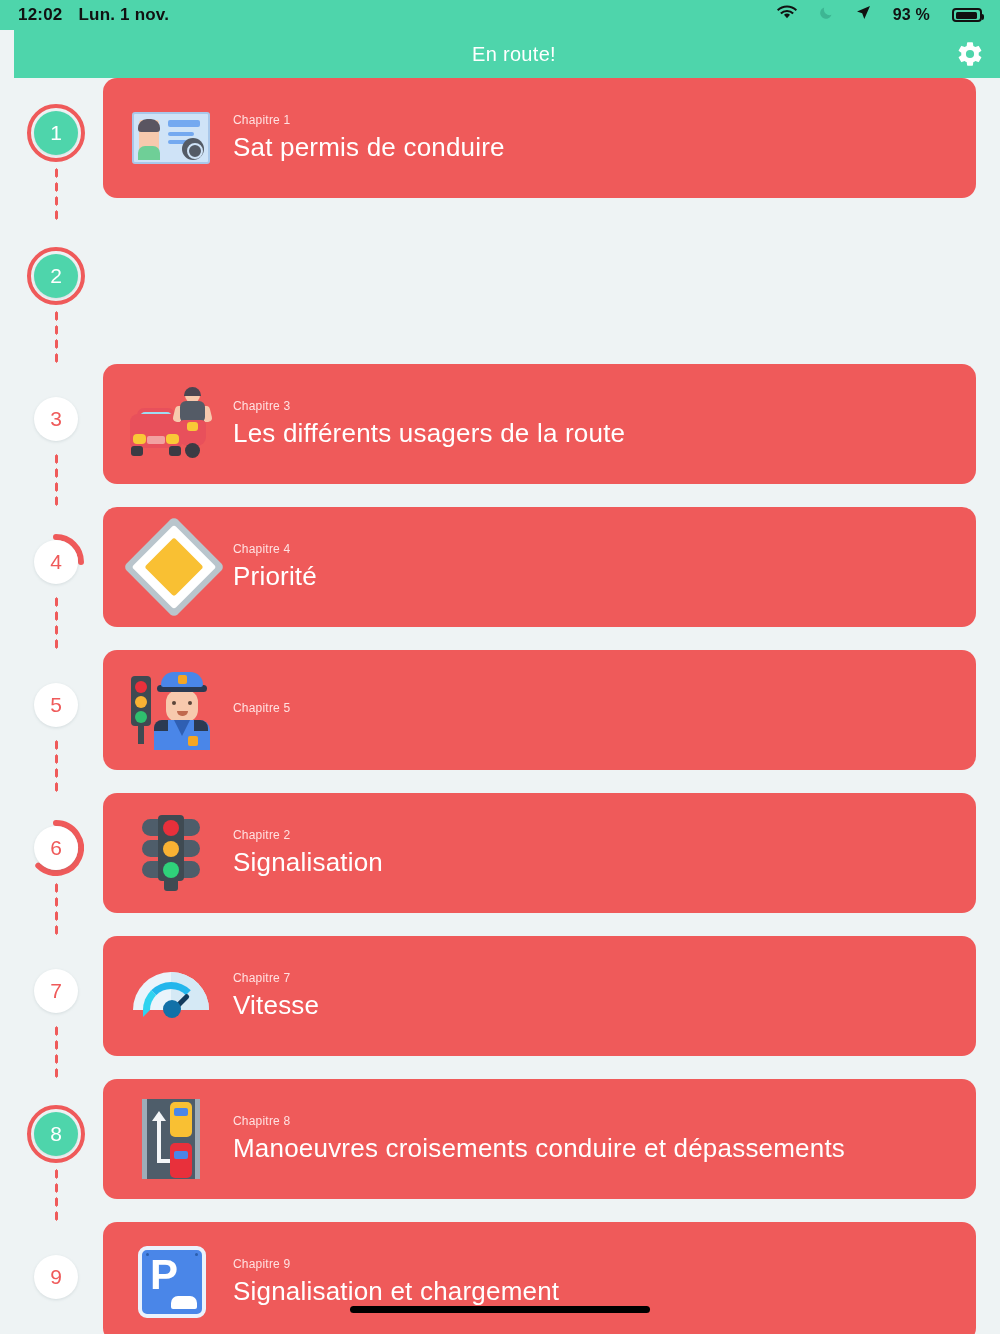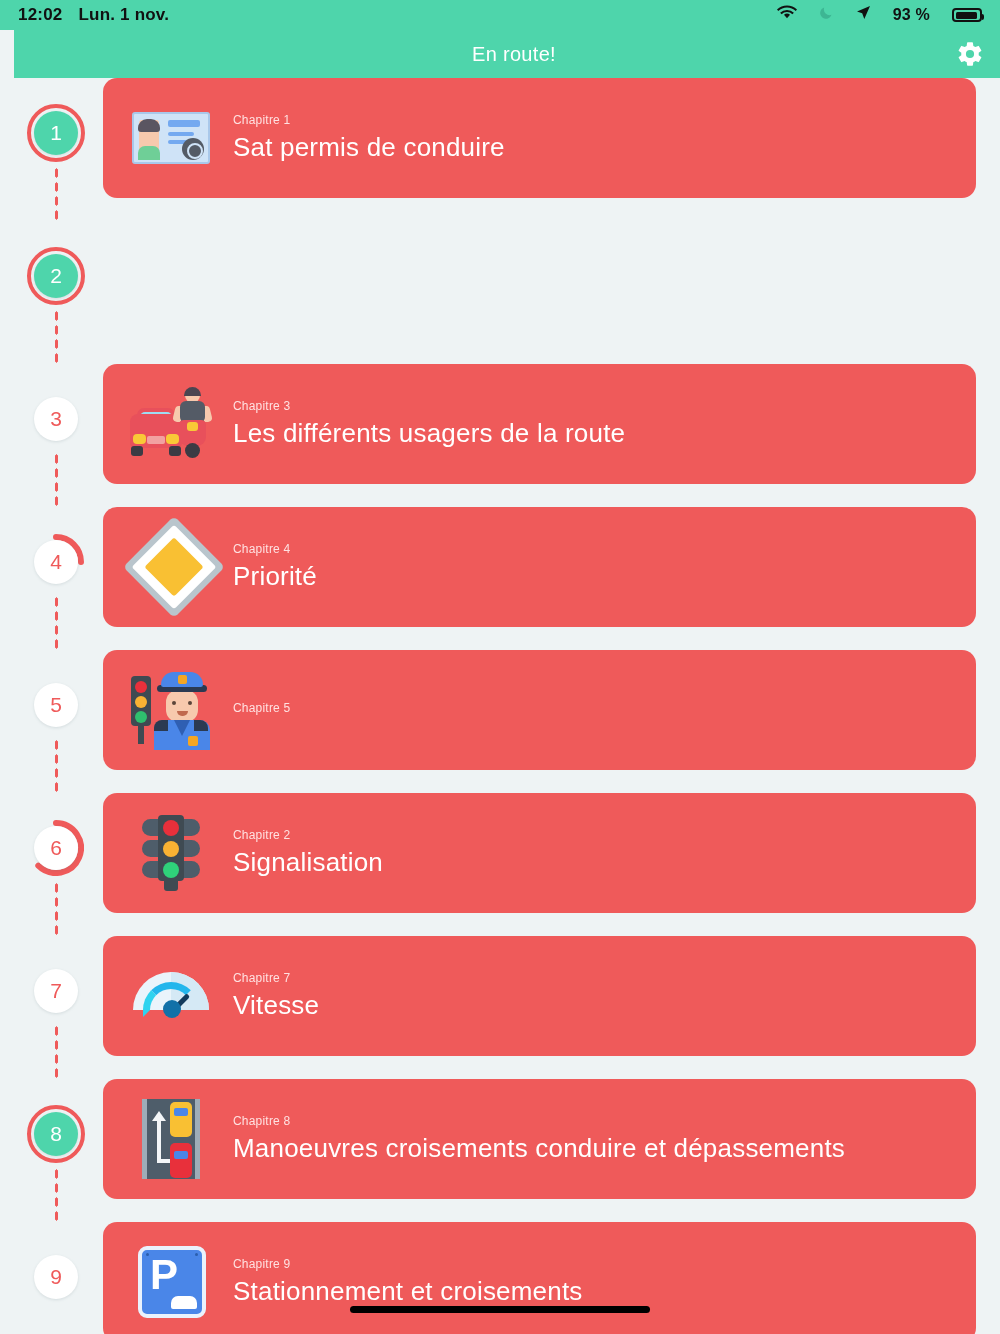--- a/index.html
+++ b/index.html
@@ -523,20 +523,20 @@
           <div class="park">
             <div class="park-dot1"></div>
               <div class="park-dot2"></div>
             <div class="park-p">P</div>
               <div class="park-car"></div>
           </div>
         </div>
       </div>
       <div class="card-text">
         <span class="card-sub">Chapitre 9</span>
-        <span class="card-title">Stationnement et croisements</span>
+        <span class="card-title">Signalisation et chargement</span>
       </div>
     </div>
   </div>
 
 </div>
 
 <div class="home-indicator"></div>
 
 </body></html>

